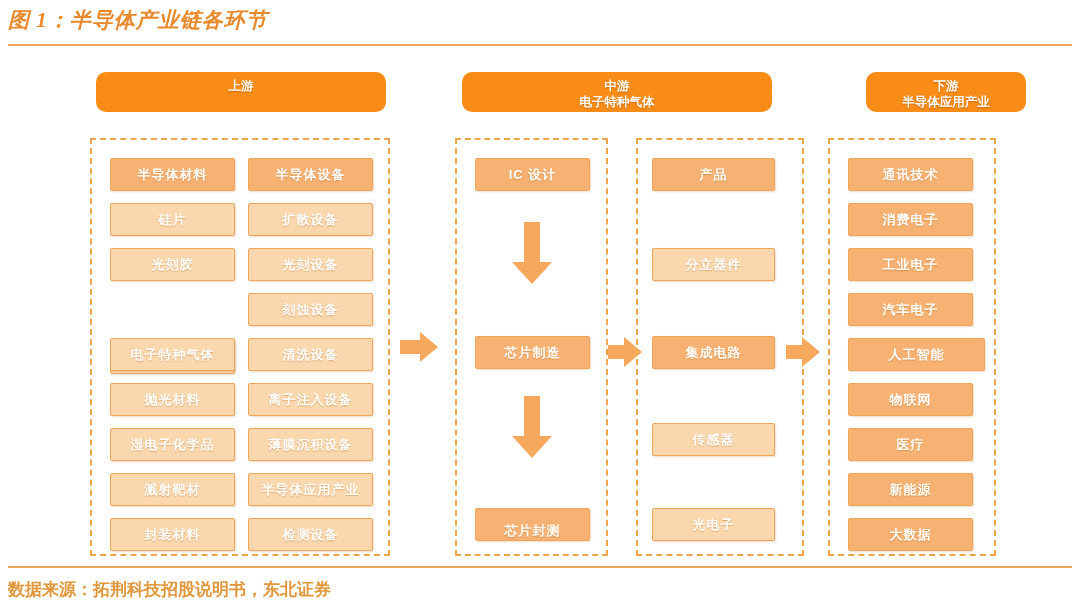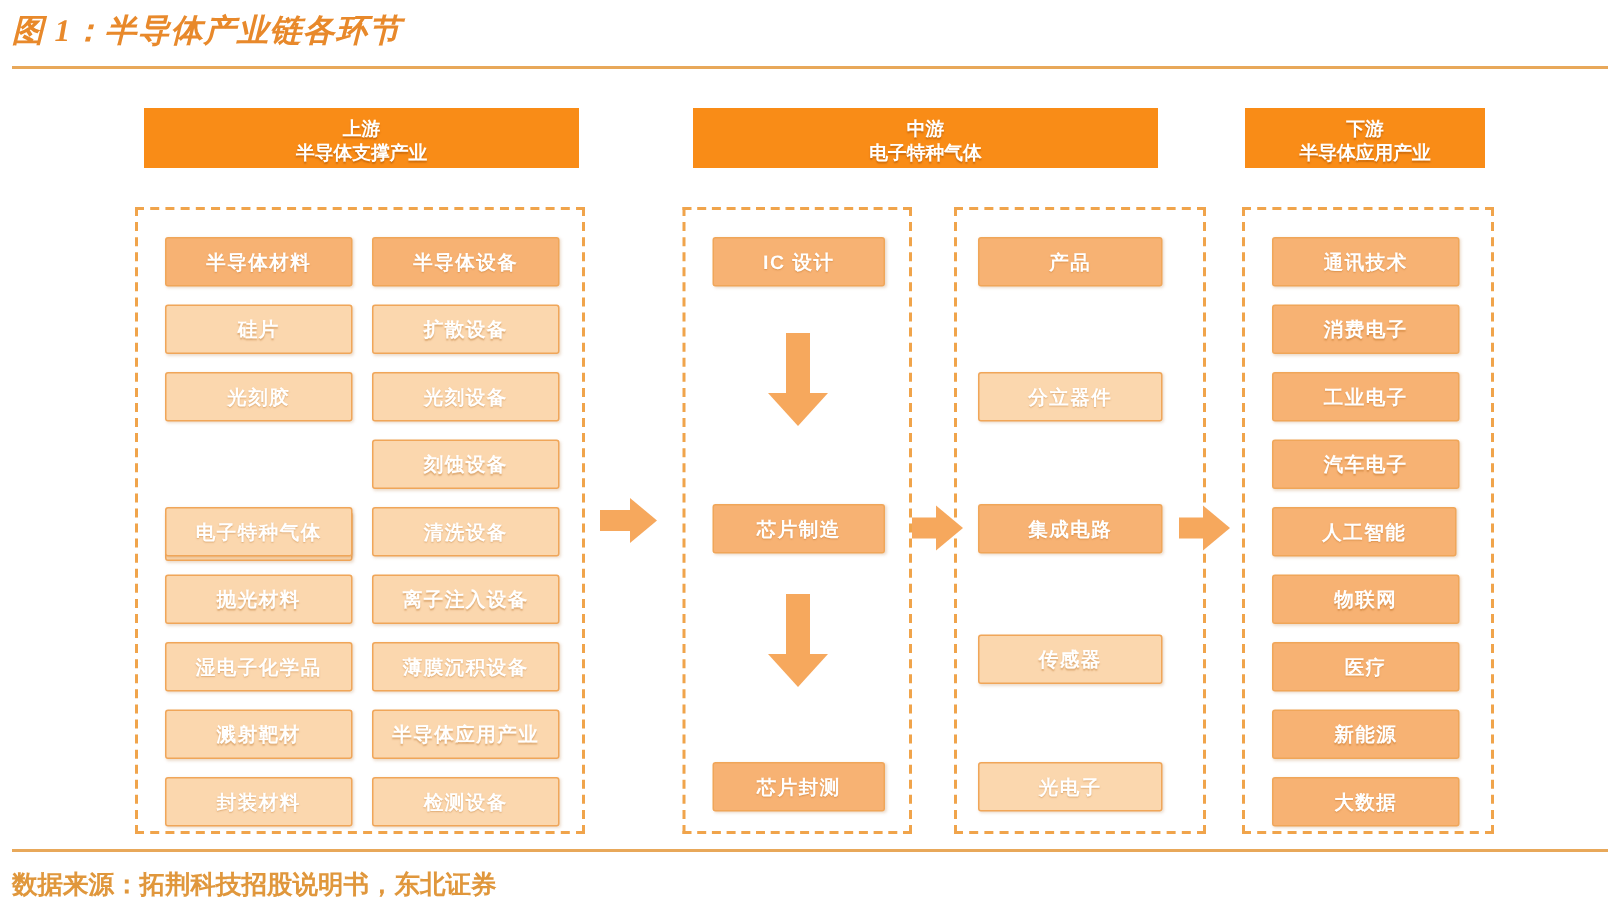--- a/index.html
+++ b/index.html
@@ -62,20 +62,21 @@
     position: absolute;
     background: #F98C17;
     color: #ffffff;
     text-align: center;
     font-size: 12.5px;
     font-weight: bold;
     line-height: 16px;
     padding-top: 6px;
     box-sizing: border-box;
     text-shadow: 0 1px 1px rgba(150,70,0,.45);
+    border-radius: 10px;
   }
   .section-header .hdr-sub { display: block; }
 
   
   .region {
     position: absolute;
     border: 2px dashed #F0A44B;
     box-sizing: border-box;
     background: transparent;
   }
@@ -140,29 +141,28 @@
   }
 </style>
 </head>
 <body>
 
 <div id="figure-title">图 1：半导体产业链各环节</div>
 <div id="title-rule"></div>
 
 <div class="section-header" style="left:96px; top:72px; width:290px; height:40px;">
   <span>上游</span>
-  <span class="hdr-sub">半导体支撑产业</span>
 </div>
 
 <div class="section-header" style="left:462px; top:72px; width:310px; height:40px;">
   <span>中游</span>
   <span class="hdr-sub">电子特种气体</span>
 </div>
 
-<div class="section-header" style="left:830px; top:72px; width:160px; height:40px;">
+<div class="section-header" style="left:866px; top:72px; width:160px; height:40px;">
   <span>下游</span>
   <span class="hdr-sub">半导体应用产业</span>
 </div>
 
 <div class="region" style="left:90px; top:138px; width:300px; height:418px;"></div>
 <div class="region" style="left:455px; top:138px; width:153px; height:418px;"></div>
 <div class="region" style="left:636px; top:138px; width:168px; height:418px;"></div>
 <div class="region" style="left:828px; top:138px; width:168px; height:418px;"></div>
 
 <div class="node strong" style="left:110px; top:158px;  width:125px; height:33px;">
@@ -225,21 +225,21 @@
   <div class="shaft"></div>
   <div class="head"></div>
 </div>
 
 <div class="node strong" style="left:475px; top:158px; width:115px; height:33px;">
     <span>IC 设计</span>
   </div>
 <div class="node strong" style="left:475px; top:336px; width:115px; height:33px;">
     <span>芯片制造</span>
   </div>
-<div class="node strong" style="left:475px; top:508px; width:115px; height:33px;">
+<div class="node strong" style="left:475px; top:508px; width:115px; height:33px;align-items:flex-end;">
     <span>芯片封测</span>
   </div>
 
 <div class="arrow-v" style="left:512px; top:222px; width:40px; height:64px;">
   <div class="shaft"></div>
   <div class="head"></div>
 </div>
 <div class="arrow-v" style="left:512px; top:396px; width:40px; height:64px;">
   <div class="shaft"></div>
   <div class="head"></div>
@@ -276,21 +276,21 @@
   </div>
 <div class="node strong" style="left:848px; top:203px; width:125px; height:33px;">
     <span>消费电子</span>
   </div>
 <div class="node strong" style="left:848px; top:248px; width:125px; height:33px;">
     <span>工业电子</span>
   </div>
 <div class="node strong" style="left:848px; top:293px; width:125px; height:33px;">
     <span>汽车电子</span>
   </div>
-<div class="node strong" style="left:848px; top:338px; width:123px; height:33px;">
+<div class="node strong" style="left:848px; top:338px; width:137px; height:33px;">
     <span>人工智能</span>
   </div>
 <div class="node strong" style="left:848px; top:383px; width:125px; height:33px;">
     <span>物联网</span>
   </div>
 <div class="node strong" style="left:848px; top:428px; width:125px; height:33px;">
     <span>医疗</span>
   </div>
 <div class="node strong" style="left:848px; top:473px; width:125px; height:33px;">
     <span>新能源</span>

